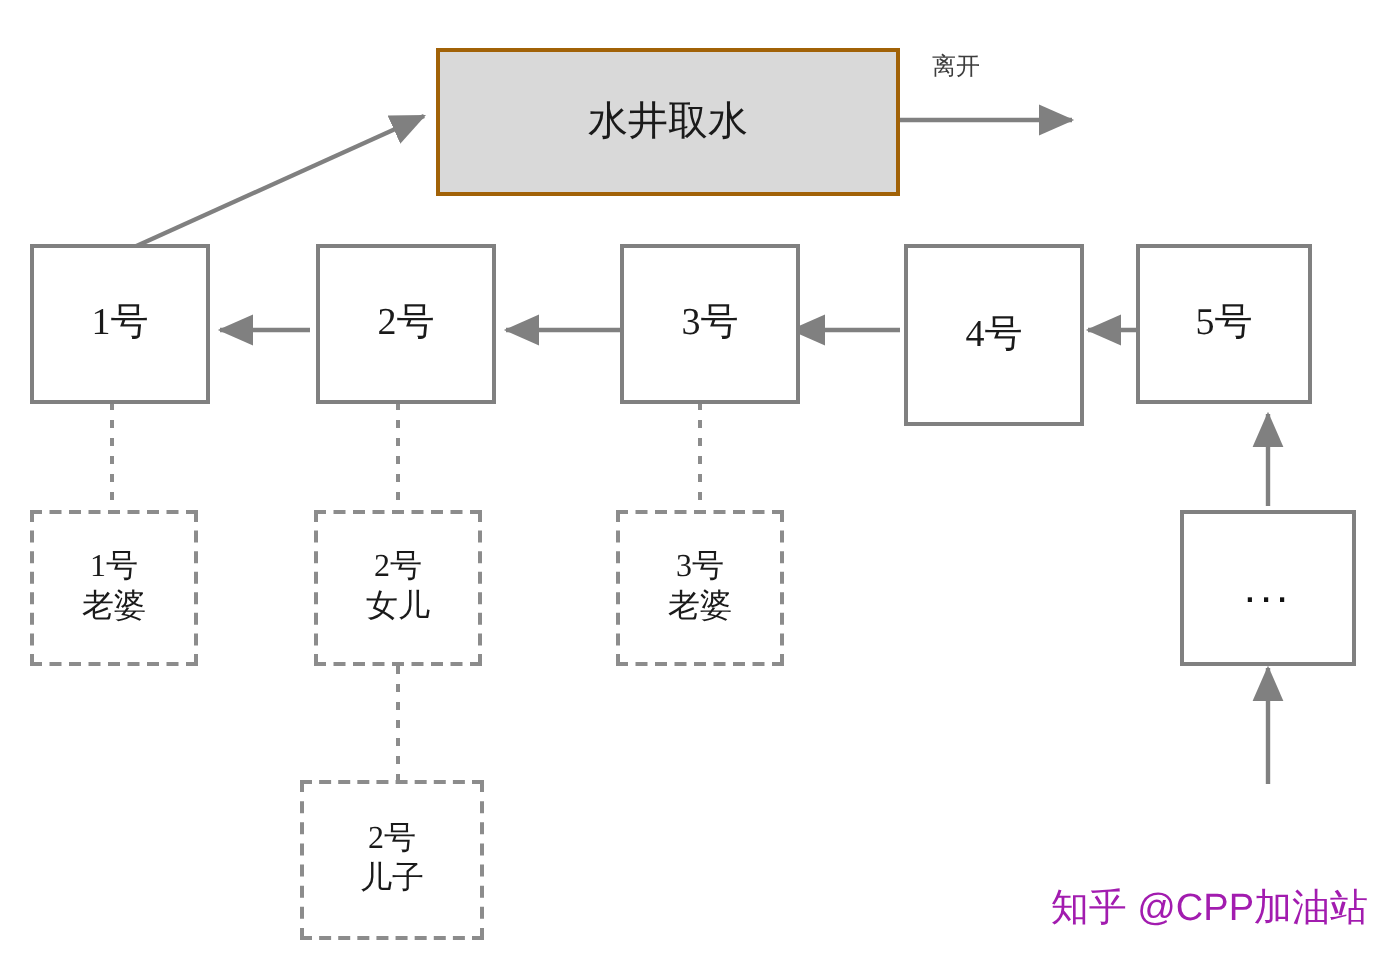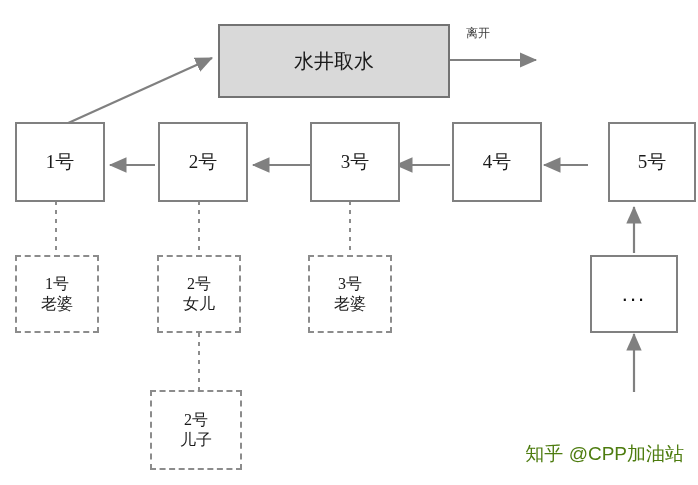--- a/index.html
+++ b/index.html
@@ -34,21 +34,21 @@
     text-align: center;
     color: #1a1a1a;
     line-height: 1.25;
   }
   .node.solid {
     border: 2px solid #808080;
     background: #ffffff;
     font-size: 19px;
   }
   .node.process {
-    border: 2px solid #737373;
+    border: 2px solid #a16207;
     background: #d9d9d9;
     font-size: 20px;
   }
   .node.dashed {
     border: 2px dashed #8c8c8c;
     background: #ffffff;
     font-size: 16px;
   }
   .node .lines {
     display: block;
@@ -66,21 +66,21 @@
     position: absolute;
     font-size: 12px;
     color: #3d3d3d;
     white-space: nowrap;
   }
   .watermark {
     position: absolute;
     right: 14px;
     bottom: 18px;
     font-size: 19px;
-    color: #4d7c0f;
+    color: #a21caf;
     font-family: "Liberation Sans", sans-serif;
     white-space: nowrap;
   }
 </style>
 </head>
 <body>
 
 <div id="canvas">
 
   <svg id="edges" viewBox="0 0 698 485" width="698" height="485" xmlns="http://www.w3.org/2000/svg">
@@ -116,24 +116,24 @@
 
   <div class="node solid" style="left:15px; top:122px; width:90px; height:80px;">
     <span>1号</span>
   </div>
   <div class="node solid" style="left:158px; top:122px; width:90px; height:80px;">
     <span>2号</span>
   </div>
   <div class="node solid" style="left:310px; top:122px; width:90px; height:80px;">
     <span>3号</span>
   </div>
-  <div class="node solid" style="left:452px; top:122px; width:90px; height:80px;">
+  <div class="node solid" style="left:452px; top:122px; width:90px; height:91px;">
     <span>4号</span>
   </div>
-  <div class="node solid" style="left:608px; top:122px; width:88px; height:80px;">
+  <div class="node solid" style="left:568px; top:122px; width:88px; height:80px;">
     <span>5号</span>
   </div>
 
   <div class="node solid" style="left:590px; top:255px; width:88px; height:78px;">
     <span class="dots">...</span>
   </div>
 
   <div class="node dashed" style="left:15px; top:255px; width:84px; height:78px;">
     <span class="lines">
       <span>1号</span>

